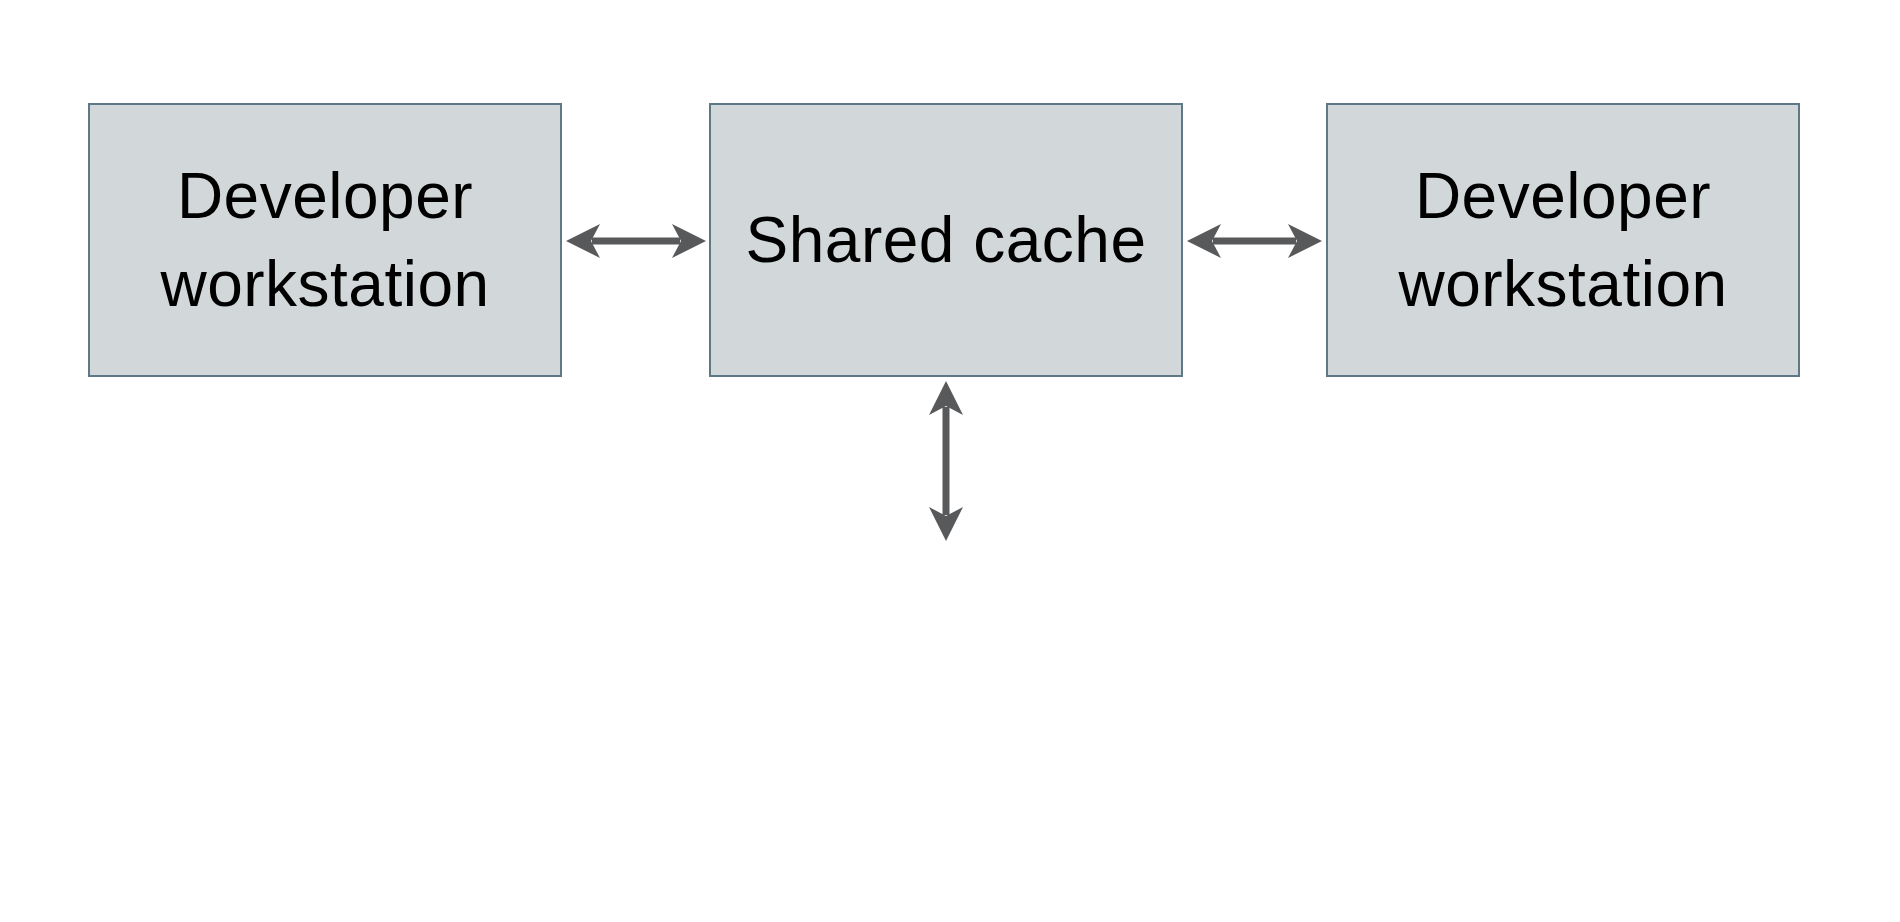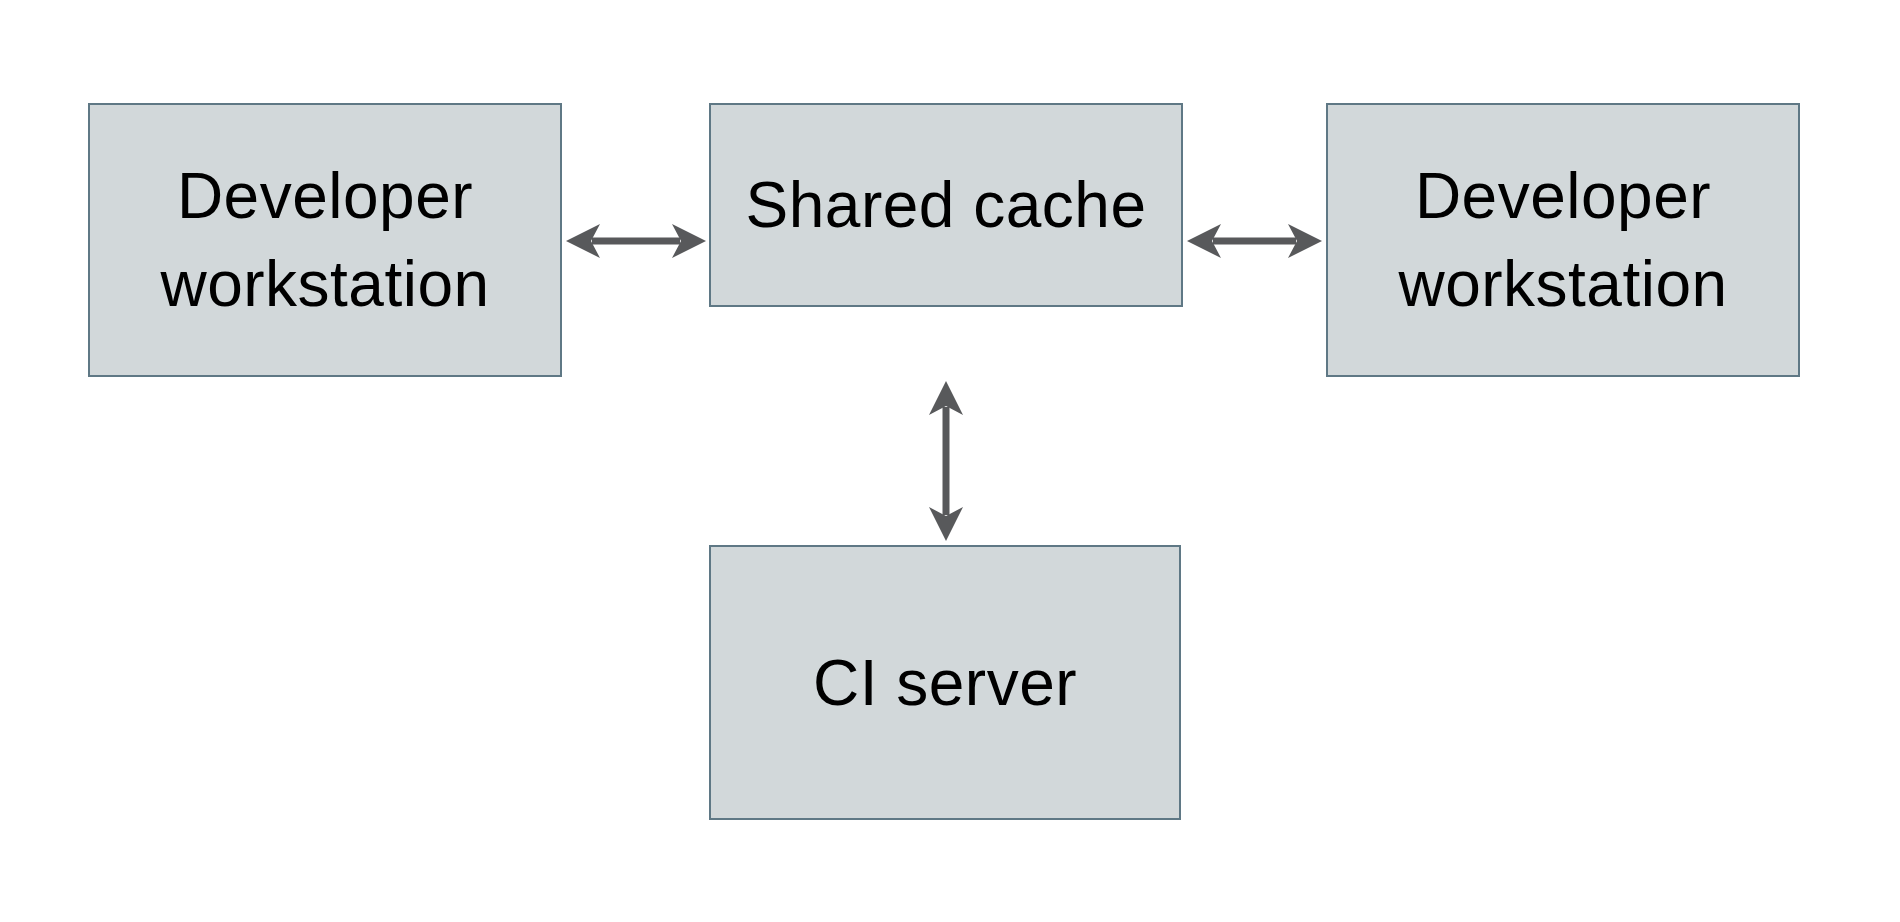--- a/index.html
+++ b/index.html
@@ -32,21 +32,21 @@
     text-align: center;
   }
   .node-label {
     color: var(--text-color);
     font-size: 64px;
     line-height: 88px;
     letter-spacing: 0.5px;
     padding: 0 10px;
   }
   #node-dev-left   { left: 88px;   top: 103px; width: 474px; height: 274px; }
-  #node-cache      { left: 709px;  top: 103px; width: 474px; height: 204px; }
+  #node-cache      { left: 709px;  top: 103px; width: 474px; height: 274px; }
   #node-dev-right  { left: 1326px; top: 103px; width: 474px; height: 274px; }
   #node-ci         { left: 709px;  top: 545px; width: 472px; height: 275px; }
   .edges-layer {
     position: absolute;
     left: 0; top: 0;
     width: 1900px;
     height: 922px;
     pointer-events: none;
   }
   .edge line    { stroke: var(--arrow-color); stroke-width: 7px; }
@@ -62,23 +62,20 @@
   </div>
 
   <div class="node" id="node-cache">
     <div class="node-label">Shared cache</div>
   </div>
 
   <div class="node" id="node-dev-right">
     <div class="node-label">Developer workstation</div>
   </div>
 
-  <div class="node" id="node-ci">
-    <div class="node-label">CI server</div>
-  </div>
 
   <svg class="edges-layer" viewBox="0 0 1900 922" xmlns="http://www.w3.org/2000/svg">
 
     <g class="edge">
       <line x1="592" y1="241" x2="680" y2="241"></line>
       <polygon points="566,241 600,224 591,241 600,258"></polygon>
       <polygon points="706,241 672,224 681,241 672,258"></polygon>
     </g>
 
     <g class="edge">

